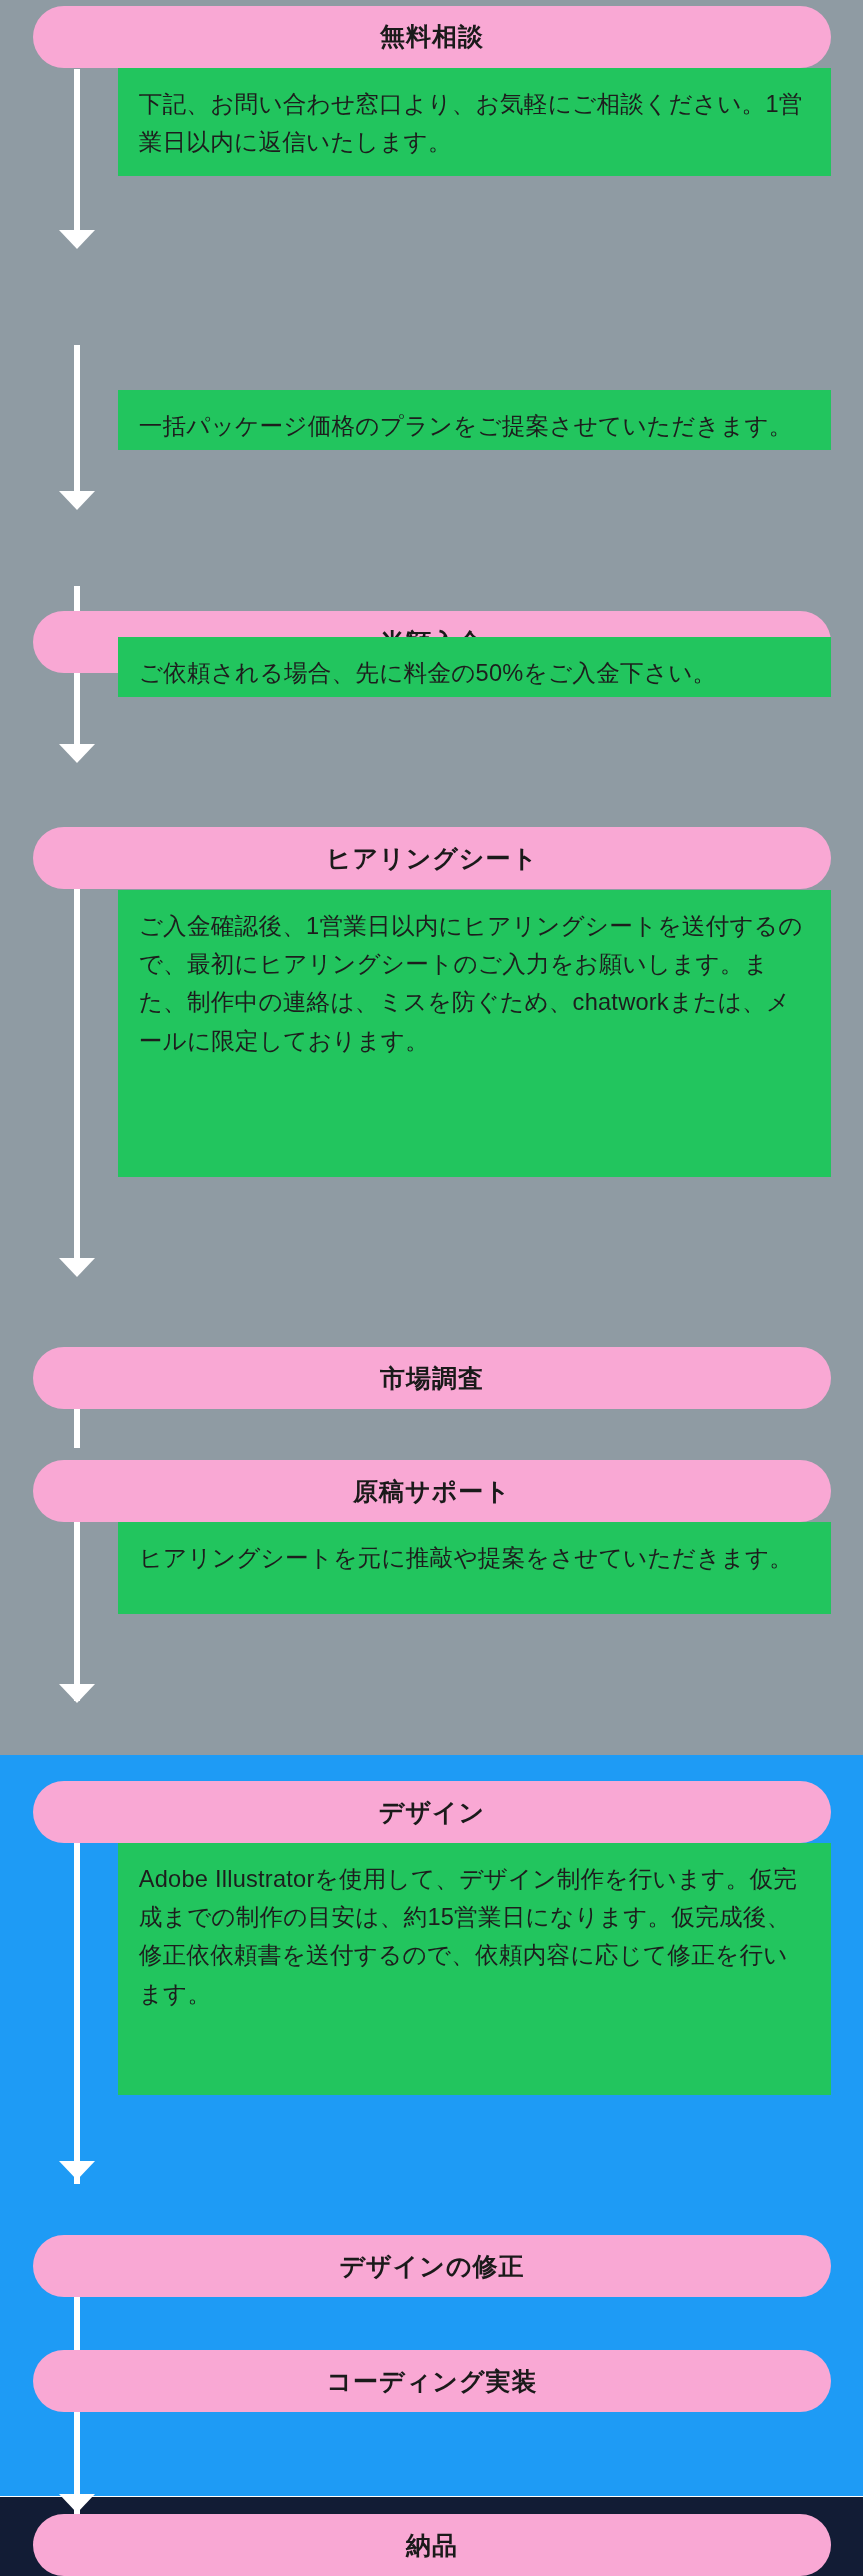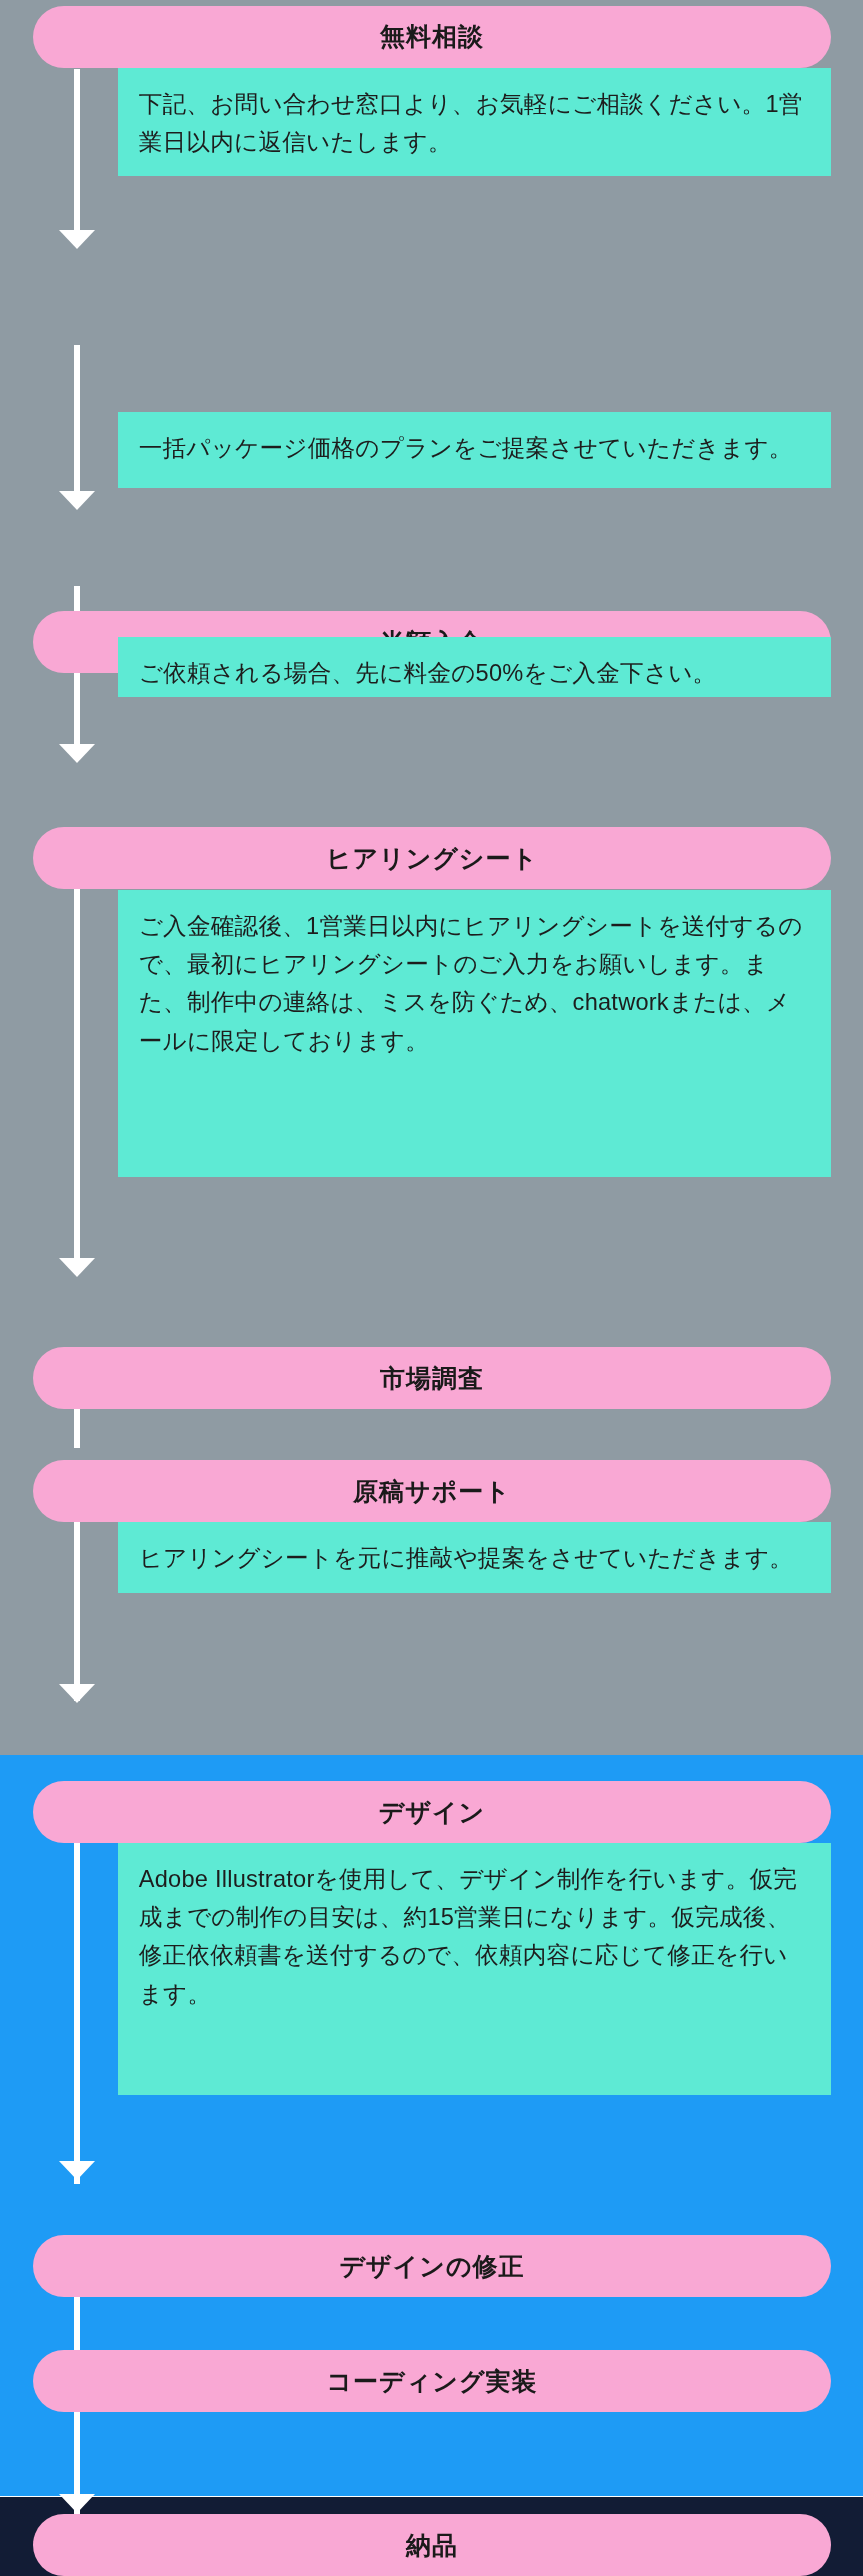--- a/index.html
+++ b/index.html
@@ -65,21 +65,21 @@
     color: #1a1a1a;
     letter-spacing: 0.04em;
     line-height: 1;
   }
 
   
   .body-box {
     position: absolute;
     left: 118px;
     width: 713px;
-    background: #5eead4;
+    background: #22c55e;
     box-sizing: border-box;
     padding: 17px 20.7px 15px 20.7px;
   }
   .body-text {
     font-size: 23.6px;
     line-height: 1.62;
     color: #1d1d1d;
     letter-spacing: 0.01em;
     white-space: pre-wrap;
   }
@@ -123,21 +123,21 @@
   <div class="spine" style="top:2362px; height:161px;"></div>
   <div class="arrow" style="top:2494px;"></div>
 
   <div class="pill" style="top:5.7px;">
     <span class="pill-label">無料相談</span>
   </div>
   <div class="body-box" style="top:68px; height:108px;">
     <div class="body-text">下記、お問い合わせ窓口より、お気軽にご相談ください。1営業日以内に返信いたします。</div>
   </div>
 
-  <div class="body-box" style="top:412px; height:76px;">
+  <div class="body-box" style="top:390px; height:60px;">
     <div class="body-text">一括パッケージ価格のプランをご提案させていただきます。</div>
   </div>
 
   <div class="pill" style="top:575px;margin-top:36px;">
     <span class="pill-label">半額入金</span>
   </div>
   <div class="body-box" style="top:637px; height:60px;">
     <div class="body-text">ご依頼される場合、先に料金の50%をご入金下さい。</div>
   </div>
 
@@ -148,21 +148,21 @@
     <div class="body-text">ご入金確認後、1営業日以内にヒアリングシートを送付するので、最初にヒアリングシートのご入力をお願いします。また、制作中の連絡は、ミスを防ぐため、chatworkまたは、メールに限定しております。</div>
   </div>
 
   <div class="pill" style="top:1347px;">
     <span class="pill-label">市場調査</span>
   </div>
 
   <div class="pill" style="top:1460px;">
     <span class="pill-label">原稿サポート</span>
   </div>
-  <div class="body-box" style="top:1522px; height:71px;">
+  <div class="body-box" style="top:1522px; height:92px;">
     <div class="body-text">ヒアリングシートを元に推敲や提案をさせていただきます。</div>
   </div>
 
   <div class="pill" style="top:1781px;">
     <span class="pill-label">デザイン</span>
   </div>
   <div class="body-box" style="top:1843px; height:252px;">
     <div class="body-text">Adobe Illustratorを使用して、デザイン制作を行います。仮完成までの制作の目安は、約15営業日になります。仮完成後、修正依依頼書を送付するので、依頼内容に応じて修正を行います。</div>
   </div>
 

